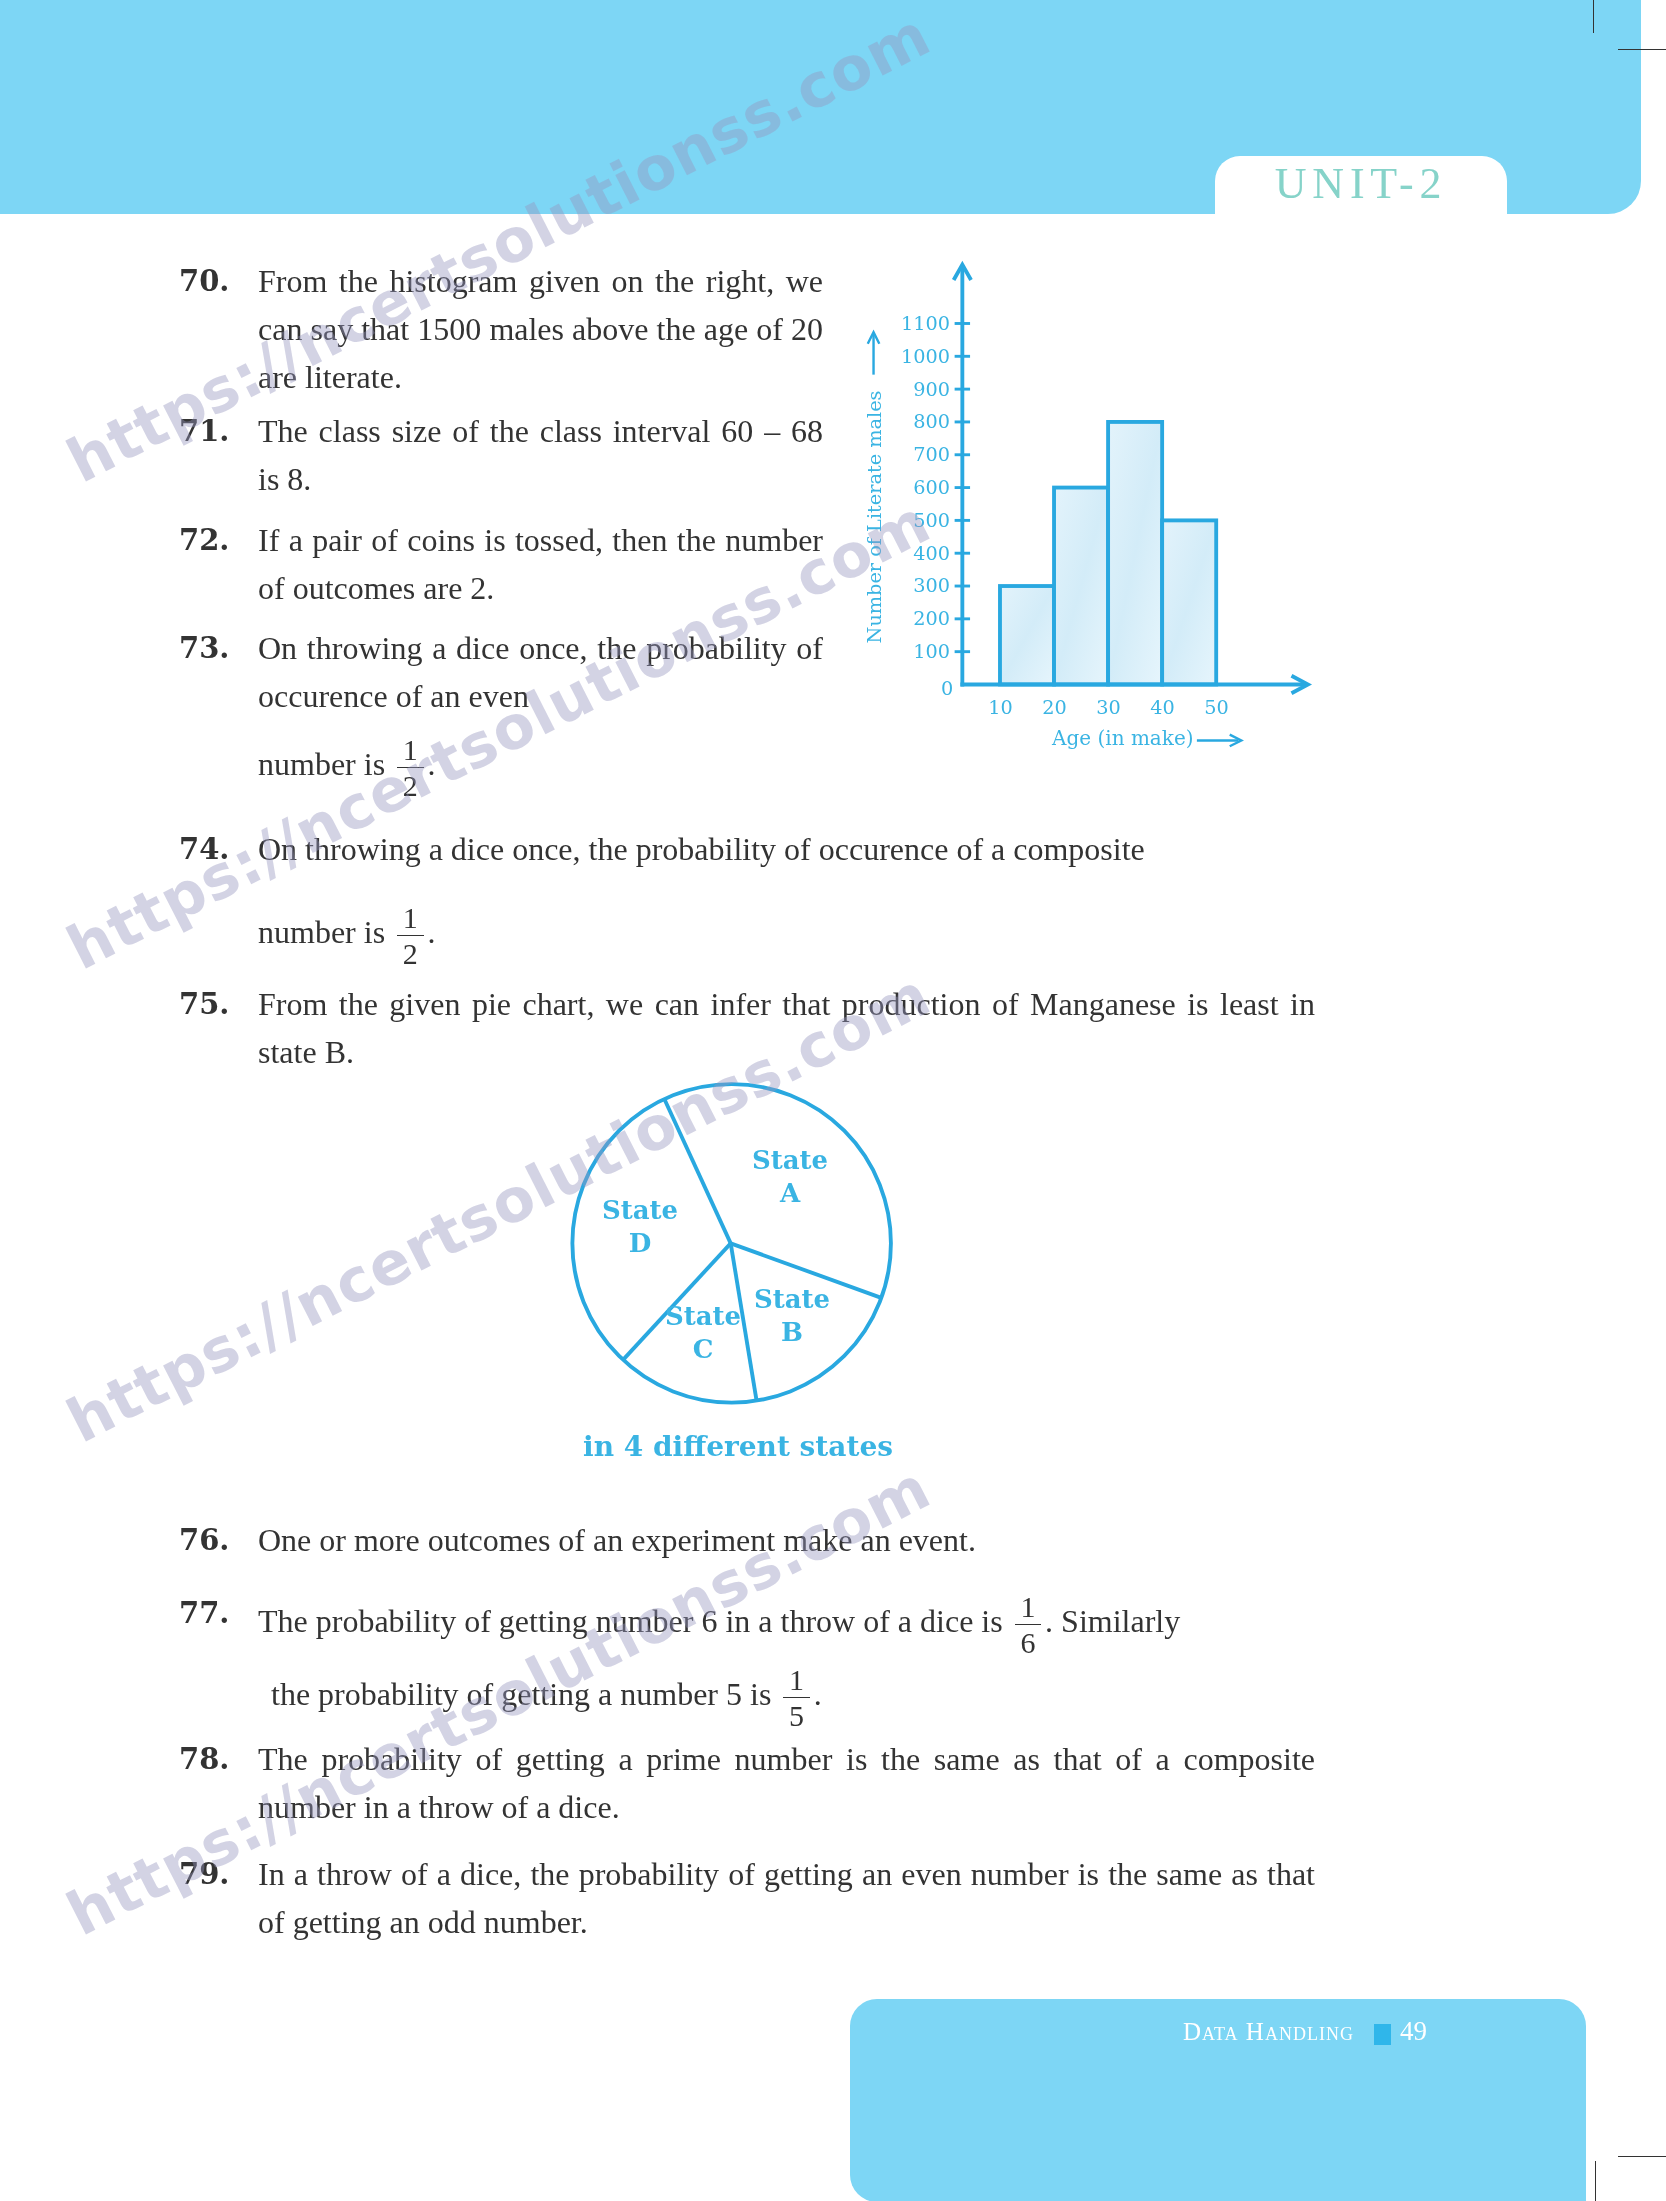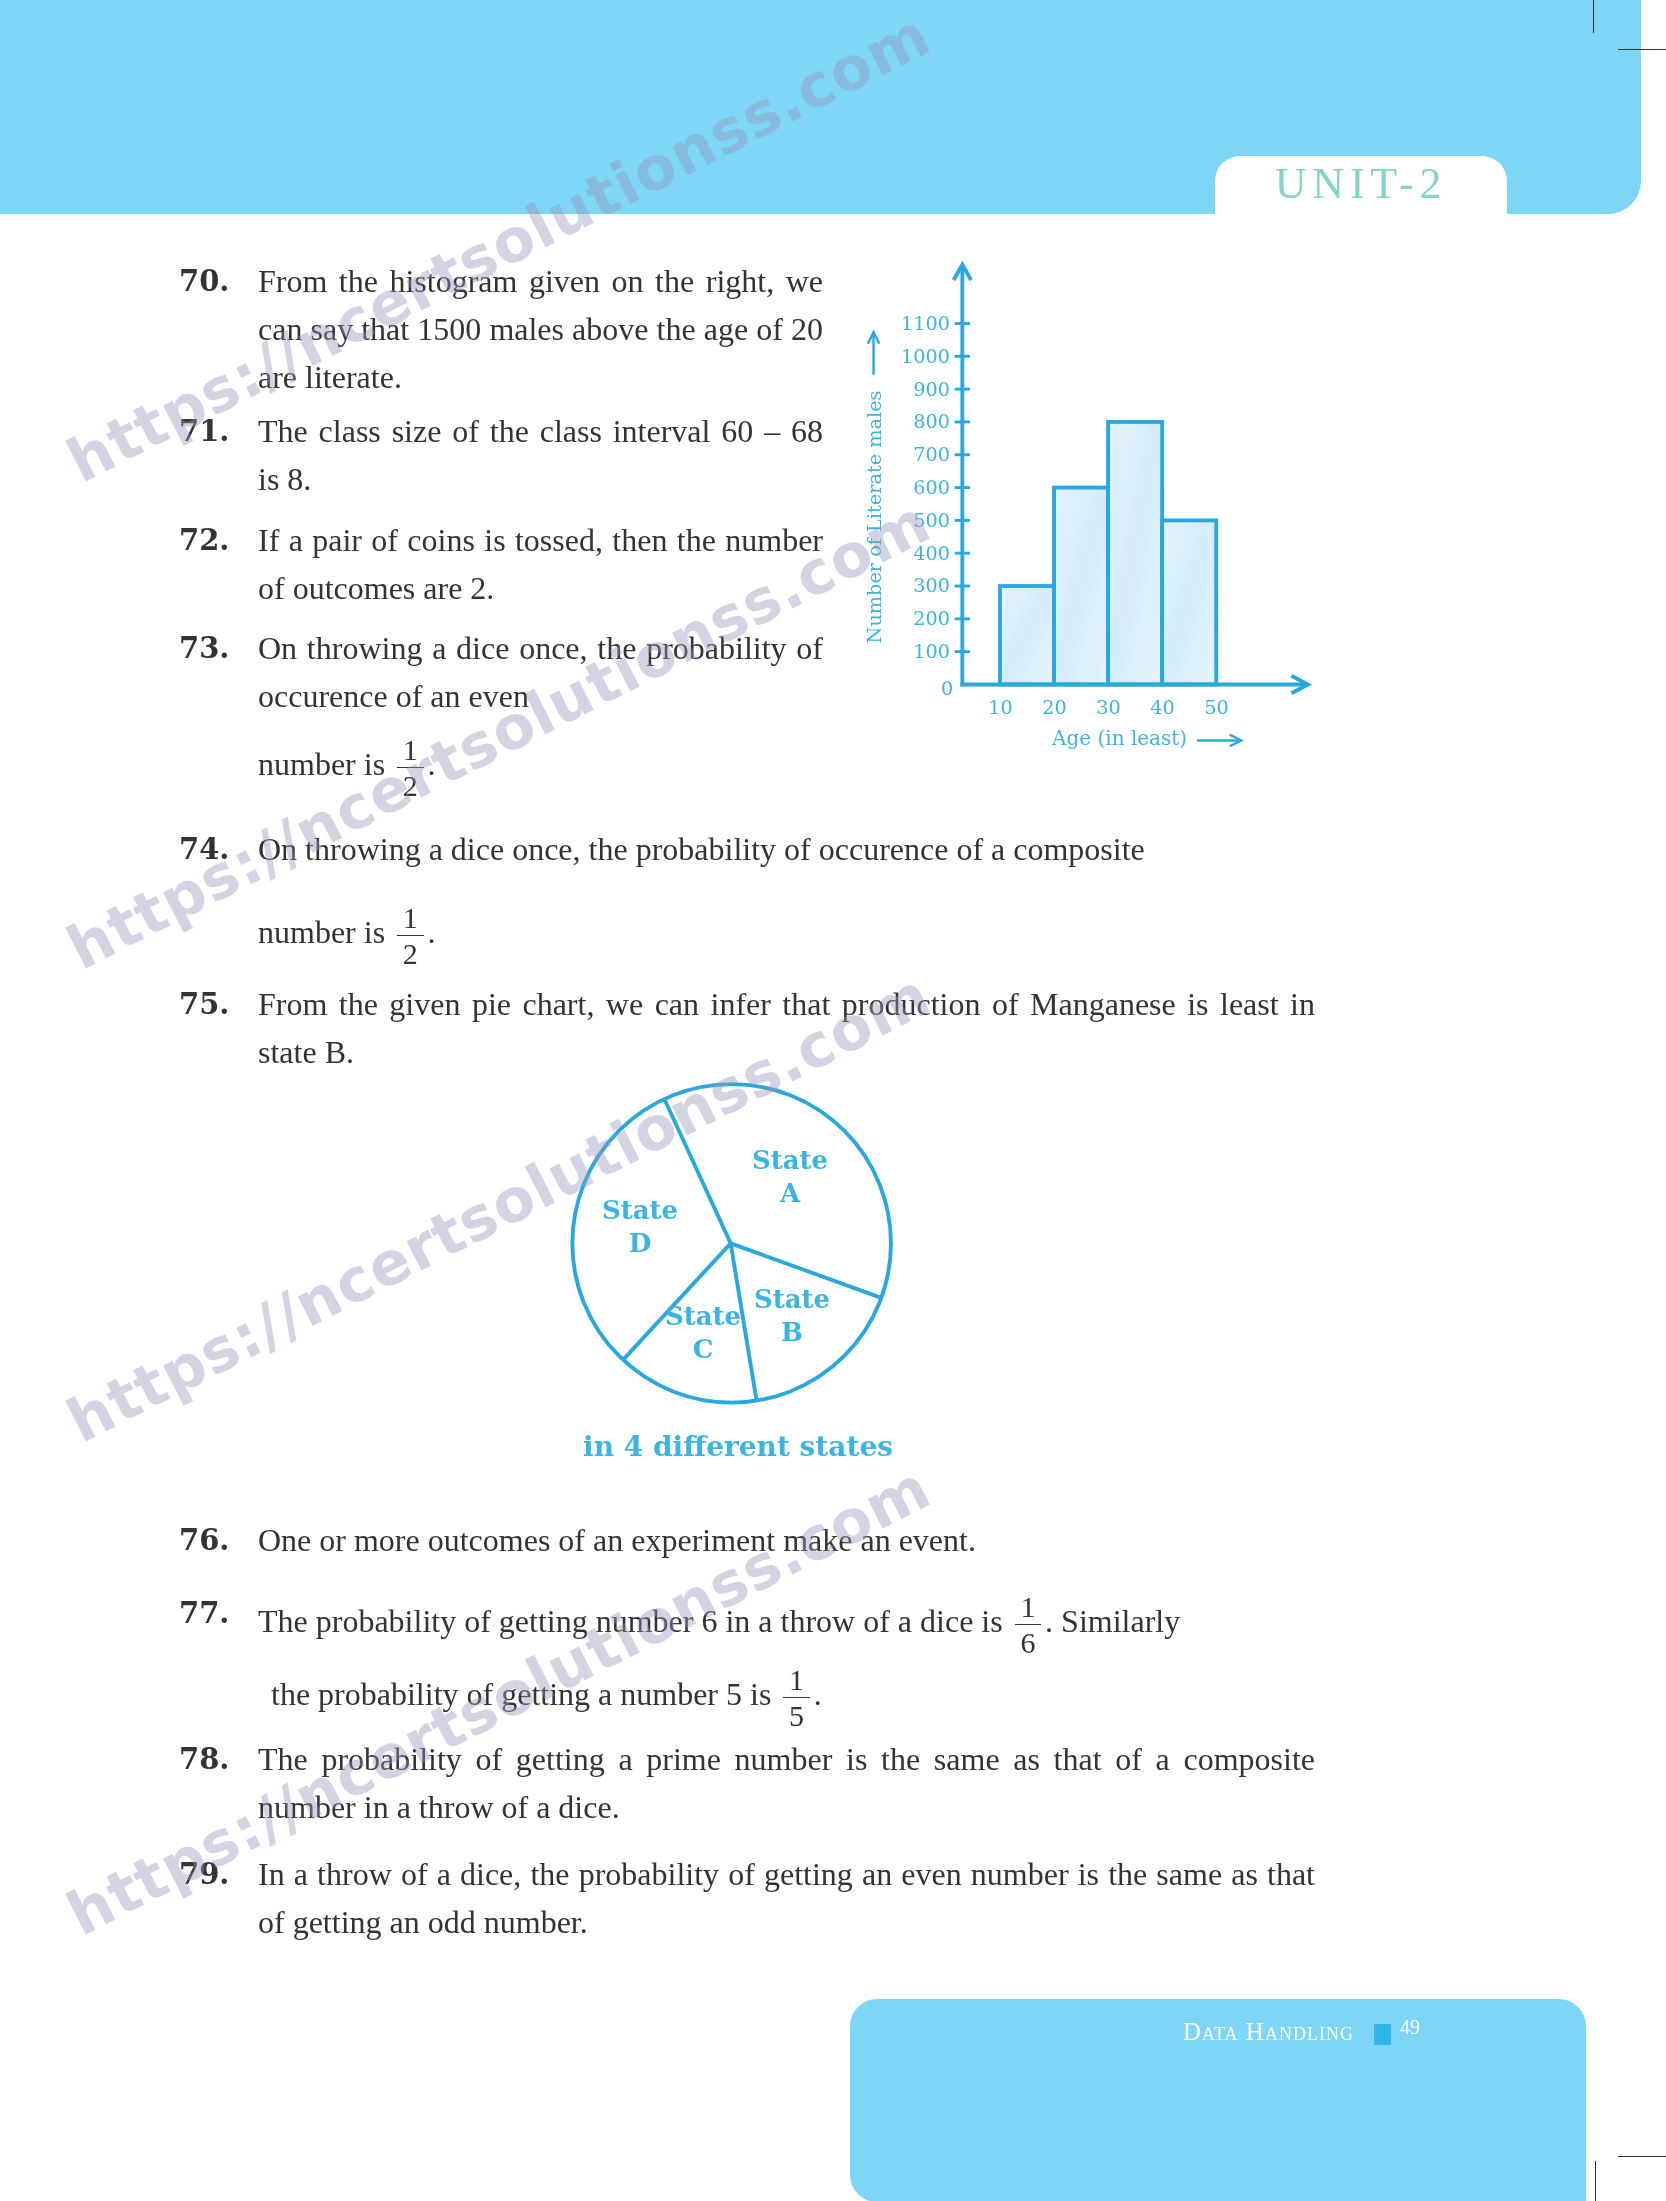--- a/index.html
+++ b/index.html
@@ -23,21 +23,21 @@
   .frac .d { padding:0 5.8px; }
 
   .wm { position:absolute; font-family:"DejaVu Sans","Liberation Sans",sans-serif; font-weight:bold; font-size:60px; color:rgba(150,150,190,0.42);
         transform-origin:left center; transform:rotate(-27deg); white-space:nowrap; pointer-events:none; letter-spacing:1px; }
 
   .chart-caption { position:absolute; left:521px; width:434px; text-align:center; font-family:"DejaVu Serif","Liberation Serif",serif; font-size:28px; line-height:35px; color:#3ab4e3; font-weight:bold; }
 
   .footer-box { left:850px; top:1999px; width:736px; height:203px; background:#7dd6f5; border-radius:27px 27px 0 27px; }
   .footer-title { position:absolute; left:333px; top:19.3px; font-family:"Liberation Serif","DejaVu Serif",serif; color:#ffffff; font-size:25px; font-variant:small-caps; letter-spacing:1px; white-space:nowrap; }
   .footer-sq { position:absolute; left:524px; top:25px; width:17.4px; height:21px; background:#2fb6ea; }
-  .footer-page { position:absolute; left:550px; top:17.4px; color:#ffffff; font-size:20px; font-family:"Liberation Serif","DejaVu Serif",serif; }
+  .footer-page { position:absolute; left:550px; top:17.4px; color:#ffffff; font-size:27px; font-family:"Liberation Serif","DejaVu Serif",serif; }
 </style>
 </head>
 <body>
 
 <div class="abs header-band"></div>
 <div class="abs unit-tab">
   <span>UNIT-2</span>
 </div>
 <div class="abs crop-v" style="left:1593px;top:0;height:33px;"></div>
 <div class="abs crop-h" style="left:1618px;top:49px;width:48px;"></div>
@@ -111,21 +111,21 @@
     <div style="position: absolute; font-family: &quot;DejaVu Serif&quot;, &quot;Liberation Serif&quot;, serif; color: rgb(58, 180, 227); white-space: nowrap; left: 880px; width: 70px; text-align: right; top: 410px; font-size: 19.3px;">800</div>
     <div style="position: absolute; font-family: &quot;DejaVu Serif&quot;, &quot;Liberation Serif&quot;, serif; color: rgb(58, 180, 227); white-space: nowrap; left: 880px; width: 70px; text-align: right; top: 378px; font-size: 19.3px;">900</div>
     <div style="position: absolute; font-family: &quot;DejaVu Serif&quot;, &quot;Liberation Serif&quot;, serif; color: rgb(58, 180, 227); white-space: nowrap; left: 880px; width: 70px; text-align: right; top: 345px; font-size: 19.3px;">1000</div>
     <div style="position: absolute; font-family: &quot;DejaVu Serif&quot;, &quot;Liberation Serif&quot;, serif; color: rgb(58, 180, 227); white-space: nowrap; left: 880px; width: 70px; text-align: right; top: 312px; font-size: 19.3px;">1100</div>
     <div style="position: absolute; font-family: &quot;DejaVu Serif&quot;, &quot;Liberation Serif&quot;, serif; color: rgb(58, 180, 227); white-space: nowrap; left: 941px; top: 677px; font-size: 19.3px;">0</div>
     <div style="position: absolute; font-family: &quot;DejaVu Serif&quot;, &quot;Liberation Serif&quot;, serif; color: rgb(58, 180, 227); white-space: nowrap; left: 981px; width: 39px; text-align: center; top: 696px; font-size: 19.3px;">10</div>
     <div style="position: absolute; font-family: &quot;DejaVu Serif&quot;, &quot;Liberation Serif&quot;, serif; color: rgb(58, 180, 227); white-space: nowrap; left: 1035px; width: 39px; text-align: center; top: 696px; font-size: 19.3px;">20</div>
     <div style="position: absolute; font-family: &quot;DejaVu Serif&quot;, &quot;Liberation Serif&quot;, serif; color: rgb(58, 180, 227); white-space: nowrap; left: 1089px; width: 39px; text-align: center; top: 696px; font-size: 19.3px;">30</div>
     <div style="position: absolute; font-family: &quot;DejaVu Serif&quot;, &quot;Liberation Serif&quot;, serif; color: rgb(58, 180, 227); white-space: nowrap; left: 1143px; width: 39px; text-align: center; top: 696px; font-size: 19.3px;">40</div>
     <div style="position: absolute; font-family: &quot;DejaVu Serif&quot;, &quot;Liberation Serif&quot;, serif; color: rgb(58, 180, 227); white-space: nowrap; left: 1197px; width: 39px; text-align: center; top: 696px; font-size: 19.3px;">50</div>
-    <div style="position: absolute; font-family: &quot;DejaVu Serif&quot;, &quot;Liberation Serif&quot;, serif; color: rgb(58, 180, 227); white-space: nowrap; left: 1052px; top: 726px; font-size: 20px;">Age (in least)</div>
+    <div style="position: absolute; font-family: &quot;DejaVu Serif&quot;, &quot;Liberation Serif&quot;, serif; color: rgb(58, 180, 227); white-space: nowrap; left: 1052px; top: 726px; font-size: 20px;">Age (in make)</div>
     <div style="position: absolute; font-family: &quot;DejaVu Serif&quot;, &quot;Liberation Serif&quot;, serif; color: rgb(58, 180, 227); white-space: nowrap; left: 874px; top: 517px; font-size: 19.3px; transform: translate(-50%, -50%) rotate(-90deg);">Number of Literate males</div>
   </div>
 
 <div class="item wide" style="top:825px;">
   <span class="num">74.</span>
   <div class="txt">On throwing a dice once, the probability of occurence of a composite</div>
   <div class="txt" style="top:75px;">
     <span>number is</span>
     <span class="frac">
         <span class="n">1</span>

